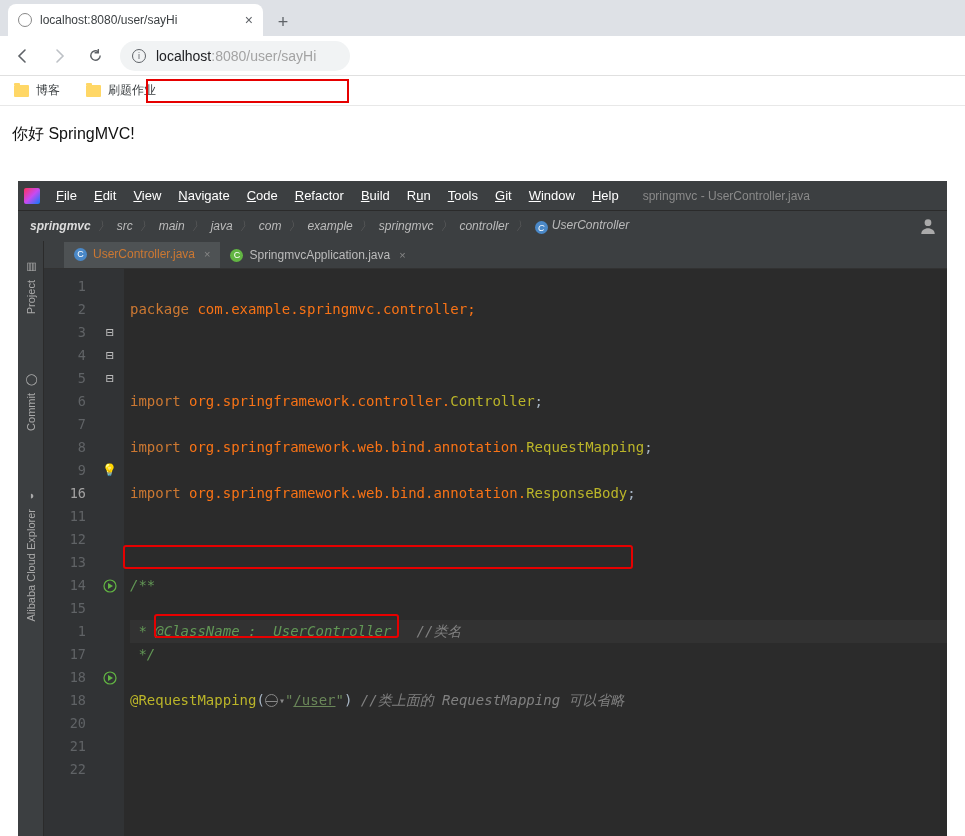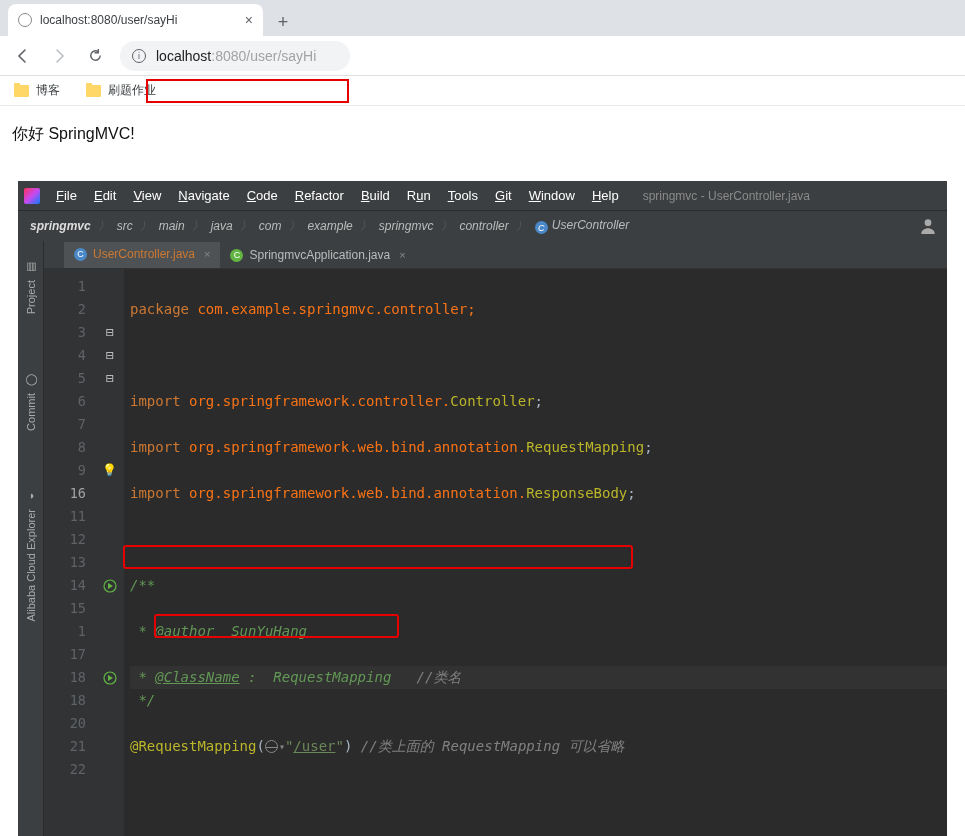--- a/index.html
+++ b/index.html
@@ -385,22 +385,21 @@
             <div class="mk"></div>
         </div>
         <div class="code">
 <div><span class="kw">package</span><span class="pkg"> com.example.springmvc.controller;</span></div>
 <div> </div>
 <div><span class="kw">import</span><span class="pkg"> org.springframework.controller.</span><span class="ann">Controller</span><span>;</span></div>
 <div><span class="kw">import</span><span class="pkg"> org.springframework.web.bind.annotation.</span><span class="ann">RequestMapping</span><span>;</span></div>
 <div><span class="kw">import</span><span class="pkg"> org.springframework.web.bind.annotation.</span><span class="ann">ResponseBody</span><span>;</span></div>
 <div> </div>
 <div><span class="doc">/**</span></div>
-<div><span class="doc"> * </span><span class="doctag">@author</span><span class="doc">  SunYuHang</span></div>
-<div class="cur-line"><span class="doc"> * </span><span class="doctag">@ClassName</span><span class="doc"> :  RequestMapping   </span><span class="cmt">//类名</span></div>
+<div class="cur-line"><span class="doc"> * </span><span class="doctag">@ClassName</span><span class="doc"> :  UserController   </span><span class="cmt">//类名</span></div>
 <div><span class="doc"> */</span></div>
 <div><span class="ann">@RequestMapping</span><span>(</span><span class="globe"></span><span class="chev">▾</span><span class="str">"</span><span class="strU">/user</span><span class="str">"</span><span>) </span><span class="cmt">//类上面的 RequestMapping 可以省略</span></div>
 
 
 
 
 
 
 
 

